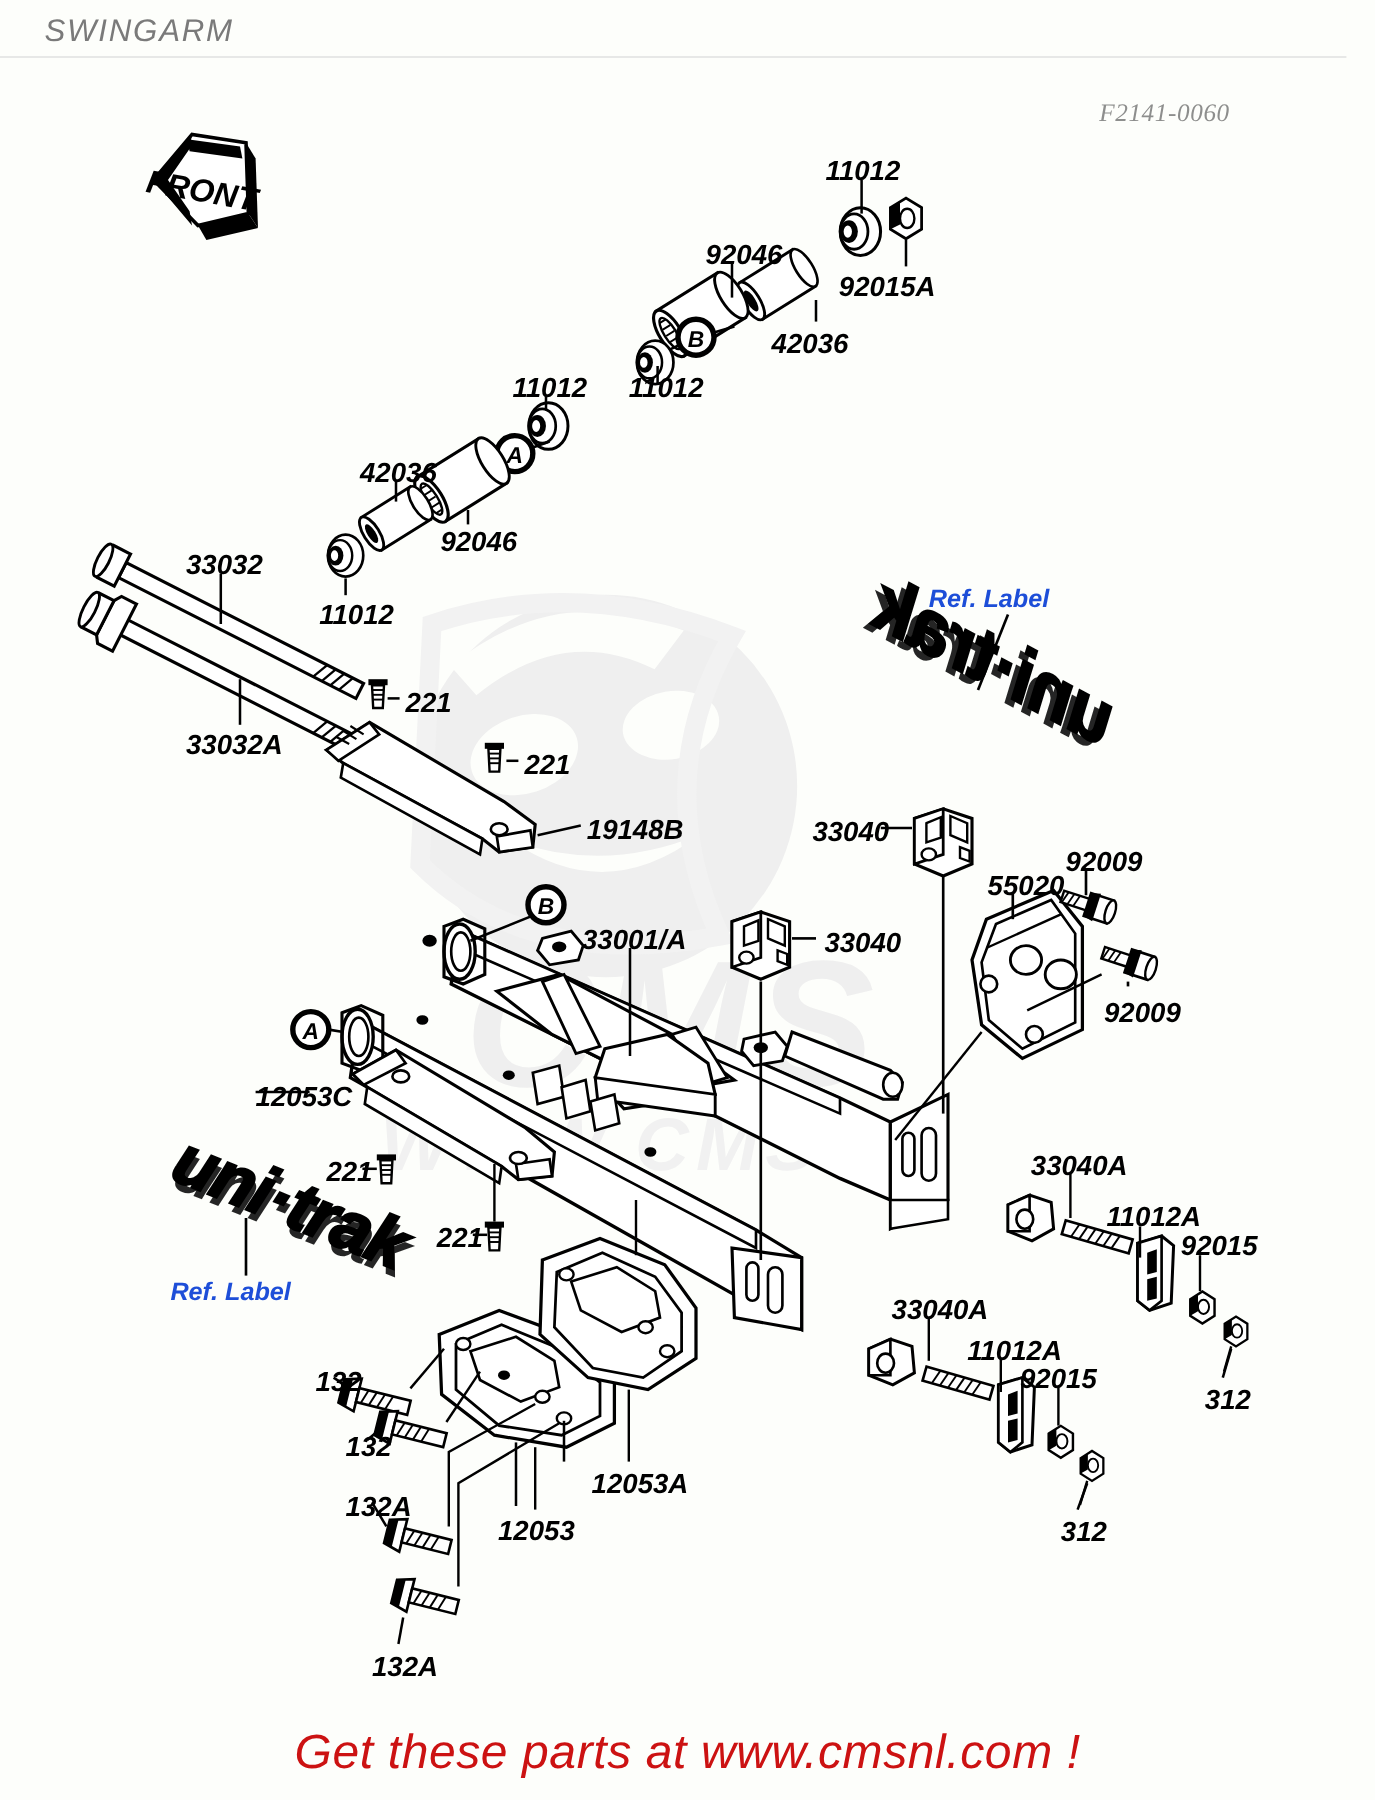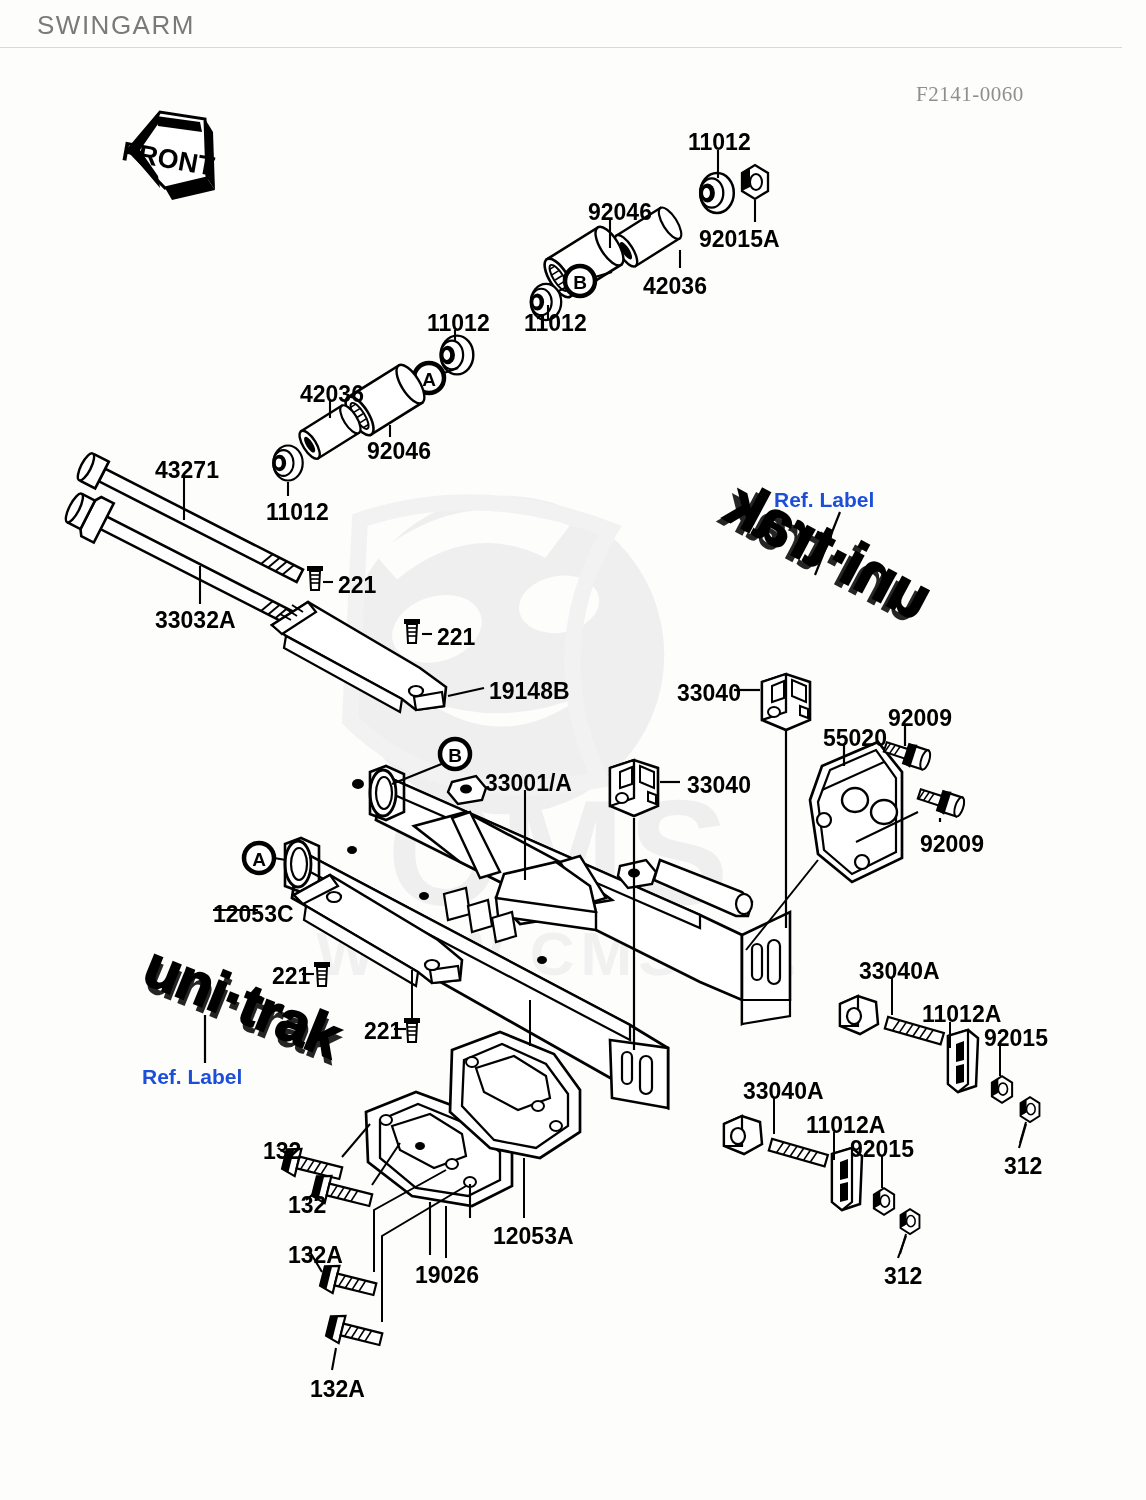--- a/index.html
+++ b/index.html
@@ -7,20 +7,21 @@
   body{
     font-family:"Liberation Sans", sans-serif;
     -webkit-font-smoothing:antialiased;
   }
   #page{
     position:relative;
     width:1122px;
     height:1500px;
     background:#fdfefb;
     overflow:hidden;
+    font-style:italic;
   }
   
   #title{
     position:absolute;
     left:37px; top:10px;
     font-size:26px;
     letter-spacing:1.5px;
     color:#7a7a7a;
     font-weight:400;
     white-space:nowrap;
@@ -637,21 +638,21 @@
 
   <div id="callout-layer">
       <div class="lbl" style="left: 688px; top: 131px;">11012</div>
       <div class="lbl" style="left: 699px; top: 228px;">92015A</div>
       <div class="lbl" style="left: 588px; top: 201px;">92046</div>
       <div class="lbl" style="left: 643px; top: 275px;">42036</div>
       <div class="lbl" style="left: 524px; top: 312px;">11012</div>
       <div class="lbl" style="left: 427px; top: 312px;">11012</div>
       <div class="lbl" style="left: 300px; top: 383px;">42036</div>
       <div class="lbl" style="left: 367px; top: 440px;">92046</div>
-      <div class="lbl" style="left: 155px; top: 459px;">43271</div>
+      <div class="lbl" style="left: 155px; top: 459px;">33032</div>
       <div class="lbl" style="left: 266px; top: 501px;">11012</div>
       <div class="lbl" style="left: 155px; top: 609px;">33032A</div>
       <div class="lbl" style="left: 338px; top: 574px;">221</div>
       <div class="lbl" style="left: 437px; top: 626px;">221</div>
       <div class="lbl" style="left: 489px; top: 680px;">19148B</div>
       <div class="lbl" style="left: 485px; top: 772px;">33001/A</div>
       <div class="lbl" style="left: 677px; top: 682px;">33040</div>
       <div class="lbl" style="left: 687px; top: 774px;">33040</div>
       <div class="lbl" style="left: 823px; top: 727px;">55020</div>
       <div class="lbl" style="left: 888px; top: 707px;">92009</div>
@@ -664,21 +665,22 @@
       <div class="lbl" style="left: 984px; top: 1027px;">92015</div>
       <div class="lbl" style="left: 1004px; top: 1155px;">312</div>
       <div class="lbl" style="left: 743px; top: 1080px;">33040A</div>
       <div class="lbl" style="left: 806px; top: 1114px;">11012A</div>
       <div class="lbl" style="left: 850px; top: 1138px;">92015</div>
       <div class="lbl" style="left: 884px; top: 1265px;">312</div>
       <div class="lbl" style="left: 263px; top: 1140px;">132</div>
       <div class="lbl" style="left: 288px; top: 1194px;">132</div>
       <div class="lbl" style="left: 288px; top: 1244px;">132A</div>
       <div class="lbl" style="left: 310px; top: 1378px;">132A</div>
-      <div class="lbl" style="left: 415px; top: 1264px;">19026</div>
+      <div class="lbl" style="left: 415px; top: 1264px;">12053</div>
       <div class="lbl" style="left: 493px; top: 1225px;">12053A</div>
     </div>
 
   <div class="reflabel" style="left:774px; top:488px;">Ref. Label</div>
   <div class="reflabel" style="left:142px; top:1065px;">Ref. Label</div>
 
+  <div id="footer" style="color: rgb(204, 18, 18);">Get these parts at www.cmsnl.com !</div>
 
 </div>
 
 </body></html>

